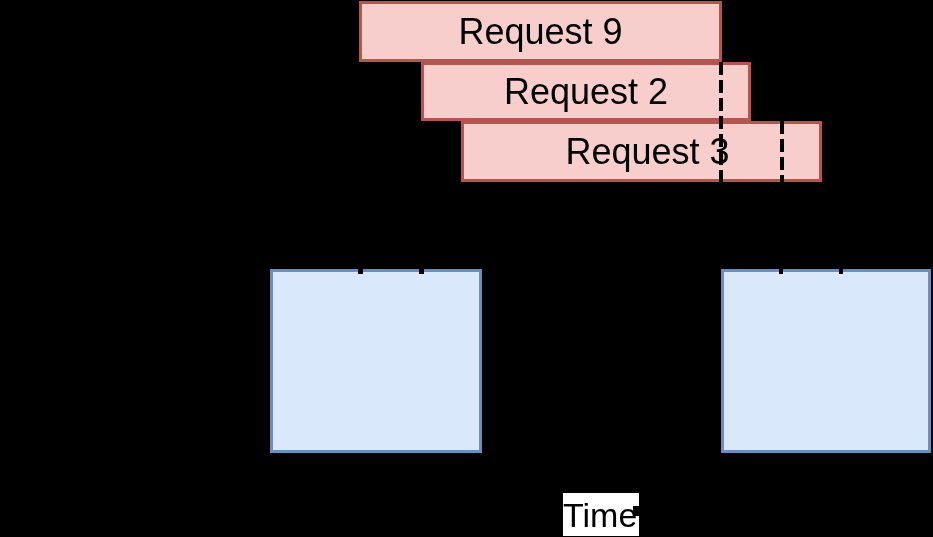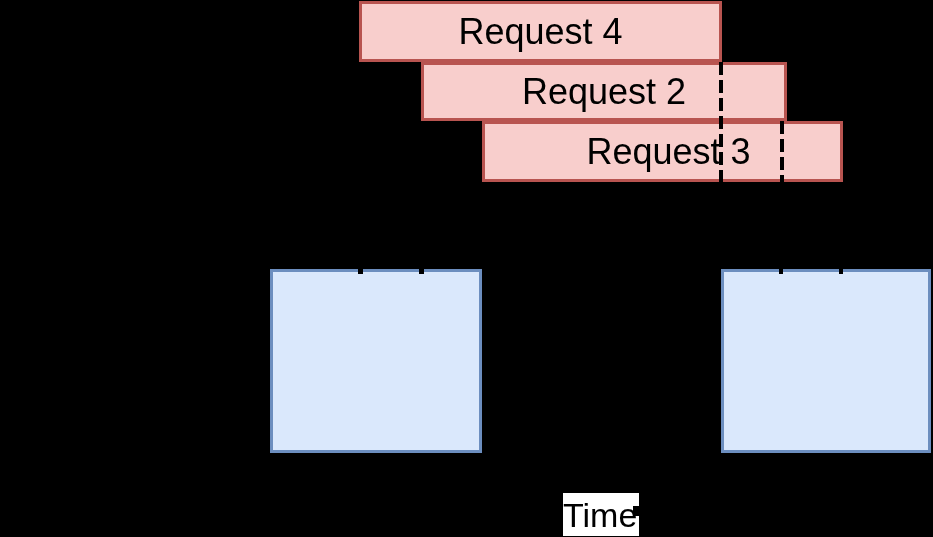--- a/index.html
+++ b/index.html
@@ -26,22 +26,22 @@
     justify-content: center;
     z-index: 1;
   }
   .req-bar .bar-label {
     font-size: 36px;
     line-height: 1;
     color: var(--text, #000);
     white-space: nowrap;
   }
   .bar-1 { left: 359px; top: 1px;   width: 363px; height: 61px; }
-  .bar-2 { left: 421px; top: 62px;  width: 366px; height: 59px; }
-  .bar-3 { left: 482px; top: 121px; width: 361px; height: 61px; padding-left: 12px; }
+  .bar-2 { left: 421px; top: 62px;  width: 330px; height: 59px; }
+  .bar-3 { left: 461px; top: 121px; width: 361px; height: 61px; padding-left: 12px; }
 
   .batch-box {
     position: absolute;
     box-sizing: border-box;
     background: var(--batch-fill, #dae8fc);
     border: 3px solid var(--batch-stroke, #6c8ebf);
     z-index: 2;
   }
   .box-left  { left: 270px; top: 269px; width: 212px; height: 184px; }
   .box-right { left: 721px; top: 269px; width: 210px; height: 184px; }
@@ -77,21 +77,21 @@
     stroke-dasharray: 13 5;
   }
   svg.overlay rect { fill: var(--line, #000); }
 </style>
 </head>
 <body>
 
 <div class="canvas">
 
   <div class="req-bar bar-1">
-    <span class="bar-label">Request 4</span>
+    <span class="bar-label">Request 9</span>
   </div>
   <div class="req-bar bar-2">
     <span class="bar-label">Request 2</span>
   </div>
   <div class="req-bar bar-3">
     <span class="bar-label">Request 3</span>
   </div>
 
   <div class="batch-box box-left"></div>
   <div class="batch-box box-right"></div>

